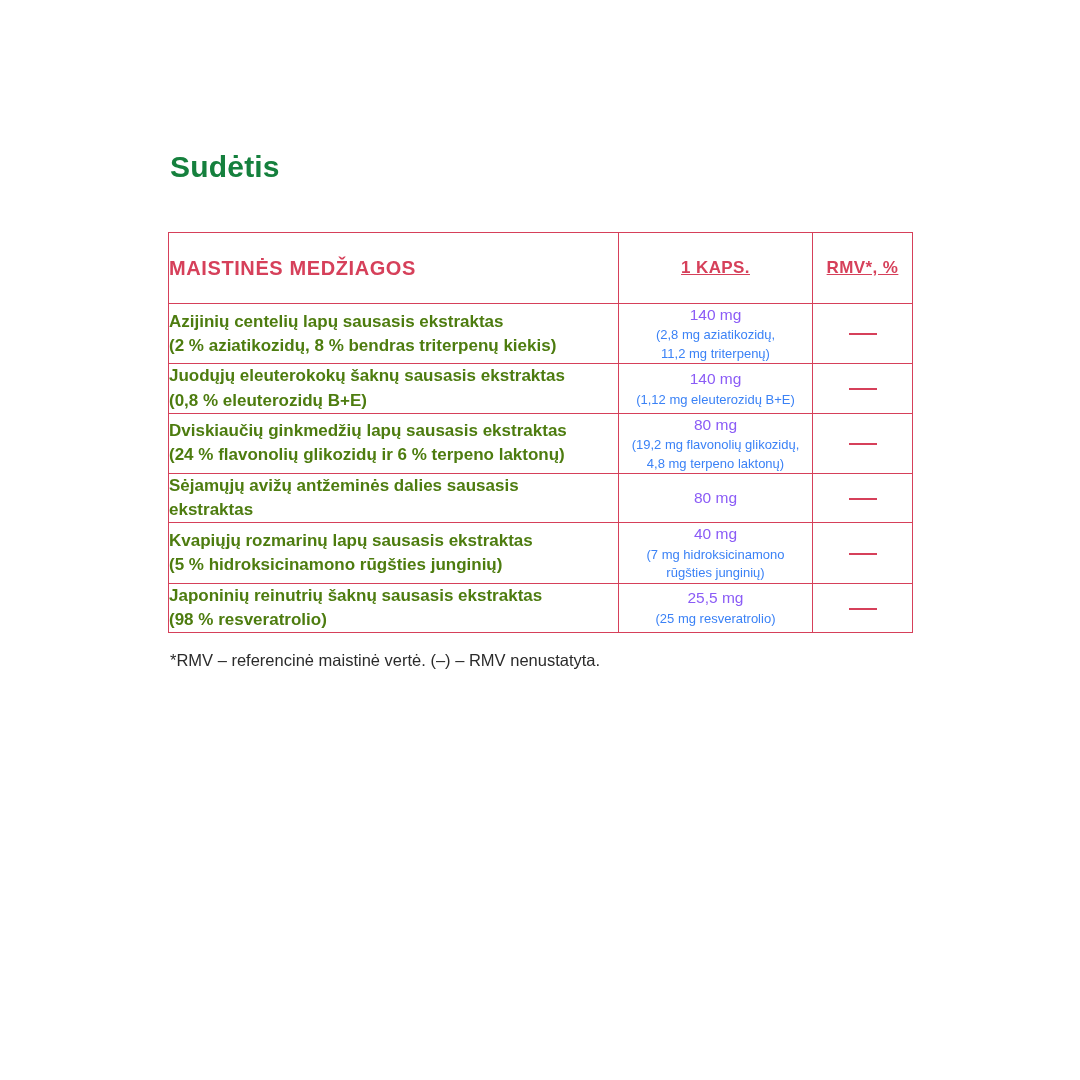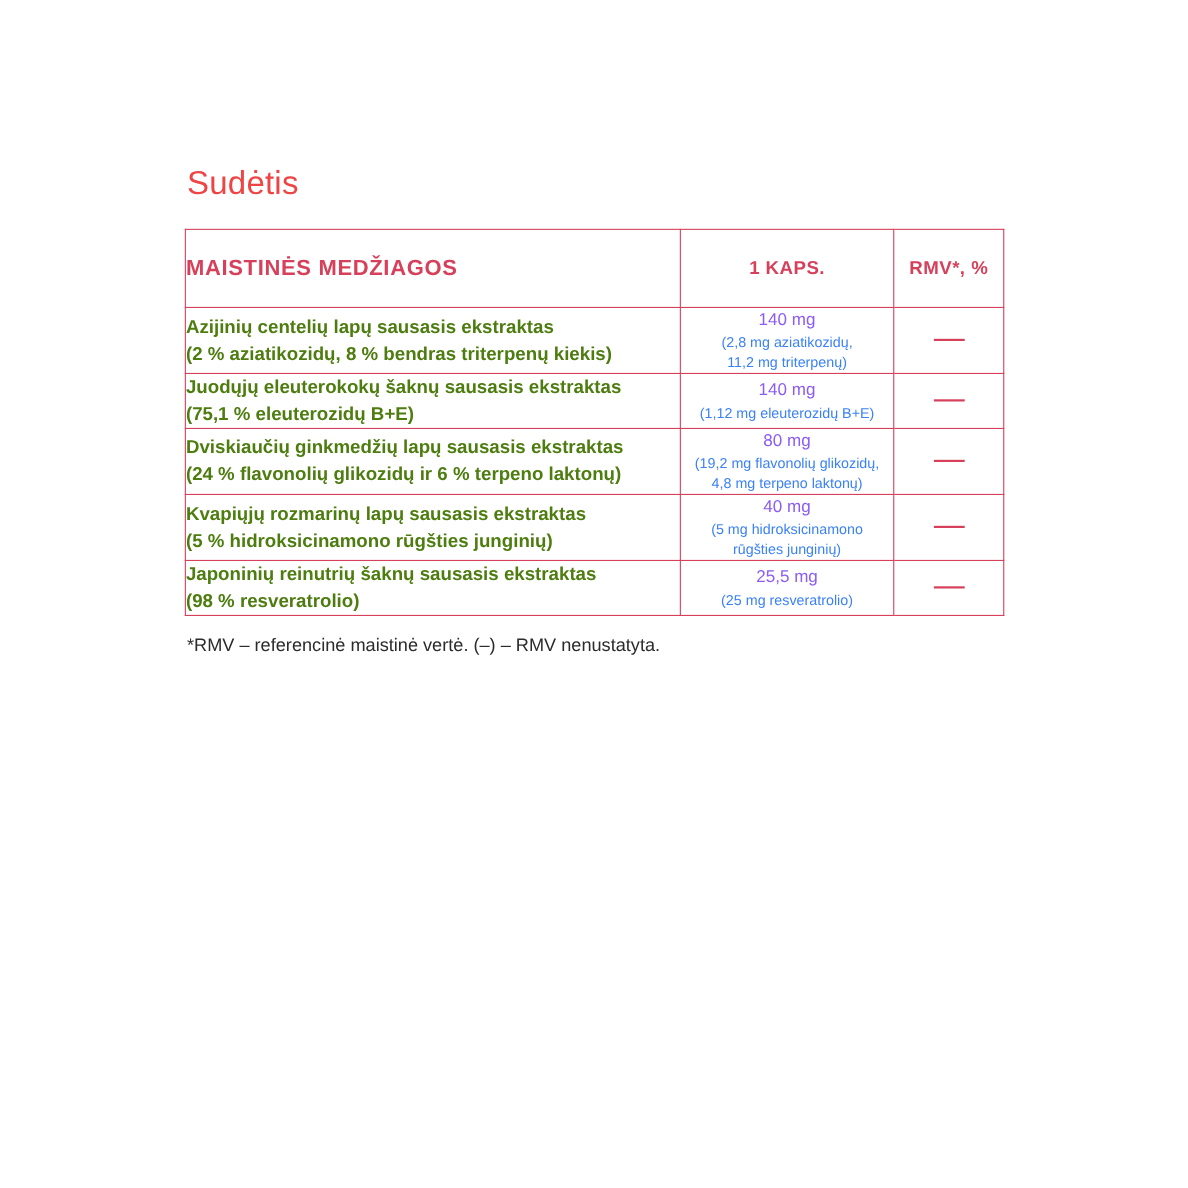--- a/index.html
+++ b/index.html
@@ -16,24 +16,24 @@
     overflow: hidden;
   }
   .page {
     position: absolute;
     left: 168px;
     top: 150px;
     width: 744px;
   }
   .title {
     font-size: 30px;
-    font-weight: normal;
+    font-weight: bold;
     letter-spacing: 0.2px;
-    color: #ef4444;
-    margin: 0 0 24px 2px;
+    color: #15803d;
+    margin: 0 0 48px 2px;
   }
   table.composition {
     border-collapse: collapse;
     width: 744px;
     table-layout: fixed;
   }
   table.composition td, table.composition th {
     border: 1.5px solid #d6405a;
     padding: 0;
     vertical-align: middle;
@@ -51,20 +51,21 @@
   th.head-name {
     text-align: left;
     padding-left: 22px;
     font-size: 20px;
     letter-spacing: 0.6px;
   }
   th.head-amount, th.head-rmv {
     text-align: center;
     font-size: 17px;
     letter-spacing: 0.4px;
+    text-decoration: underline;
   }
 
   td.cell-name {
     padding: 14px 20px 14px 22px;
     font-size: 17px;
     line-height: 1.42;
     color: #4d7c0f;
     font-weight: bold;
   }
   td.cell-name .line2 { display: block; }
@@ -132,21 +133,21 @@
           <span class="sub">(2,8 mg aziatikozidų,</span>
           <span class="sub">11,2 mg triterpenų)</span>
         </td>
         <td class="cell-rmv">
           <span class="dash"></span>
         </td>
       </tr>
       <tr>
         <td class="cell-name">
           <span>Juodųjų eleuterokokų šaknų sausasis ekstraktas</span>
-          <span class="line2">(75,1 % eleuterozidų B+E)</span>
+          <span class="line2">(0,8 % eleuterozidų B+E)</span>
         </td>
         <td class="cell-amount">
           <span class="main">140 mg</span>
           <span class="sub">(1,12 mg eleuterozidų B+E)</span>
         </td>
         <td class="cell-rmv">
           <span class="dash"></span>
         </td>
       </tr>
       <tr>
@@ -158,26 +159,38 @@
           <span class="main">80 mg</span>
           <span class="sub">(19,2 mg flavonolių glikozidų,</span>
           <span class="sub">4,8 mg terpeno laktonų)</span>
         </td>
         <td class="cell-rmv">
           <span class="dash"></span>
         </td>
       </tr>
       <tr>
         <td class="cell-name">
+          <span>Sėjamųjų avižų antžeminės dalies sausasis</span>
+          <span class="line2">ekstraktas</span>
+        </td>
+        <td class="cell-amount">
+          <span class="main">80 mg</span>
+        </td>
+        <td class="cell-rmv">
+          <span class="dash"></span>
+        </td>
+      </tr>
+      <tr>
+        <td class="cell-name">
           <span>Kvapiųjų rozmarinų lapų sausasis ekstraktas</span>
           <span class="line2">(5 % hidroksicinamono rūgšties junginių)</span>
         </td>
         <td class="cell-amount">
           <span class="main">40 mg</span>
-          <span class="sub">(5 mg hidroksicinamono</span>
+          <span class="sub">(7 mg hidroksicinamono</span>
           <span class="sub">rūgšties junginių)</span>
         </td>
         <td class="cell-rmv">
           <span class="dash"></span>
         </td>
       </tr>
       <tr>
         <td class="cell-name">
           <span>Japoninių reinutrių šaknų sausasis ekstraktas</span>
           <span class="line2">(98 % resveratrolio)</span>

